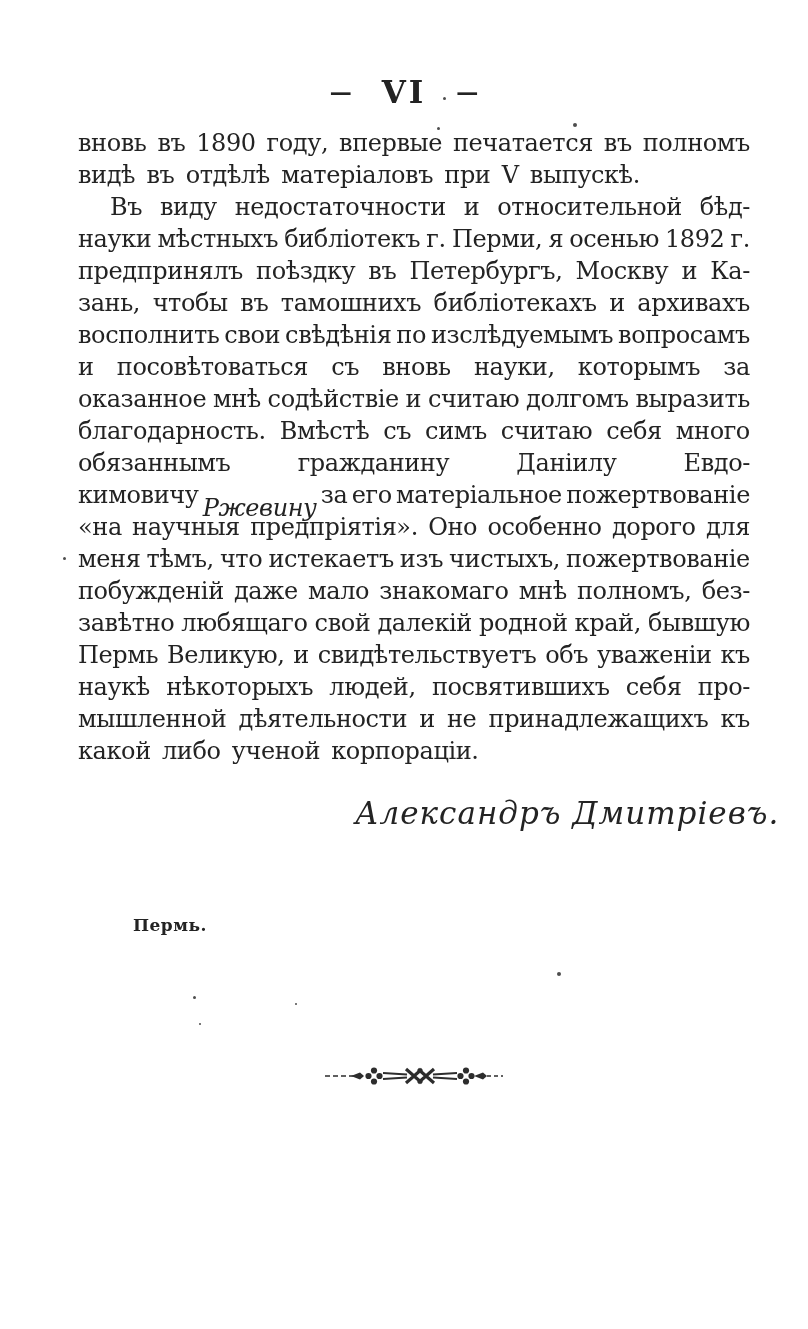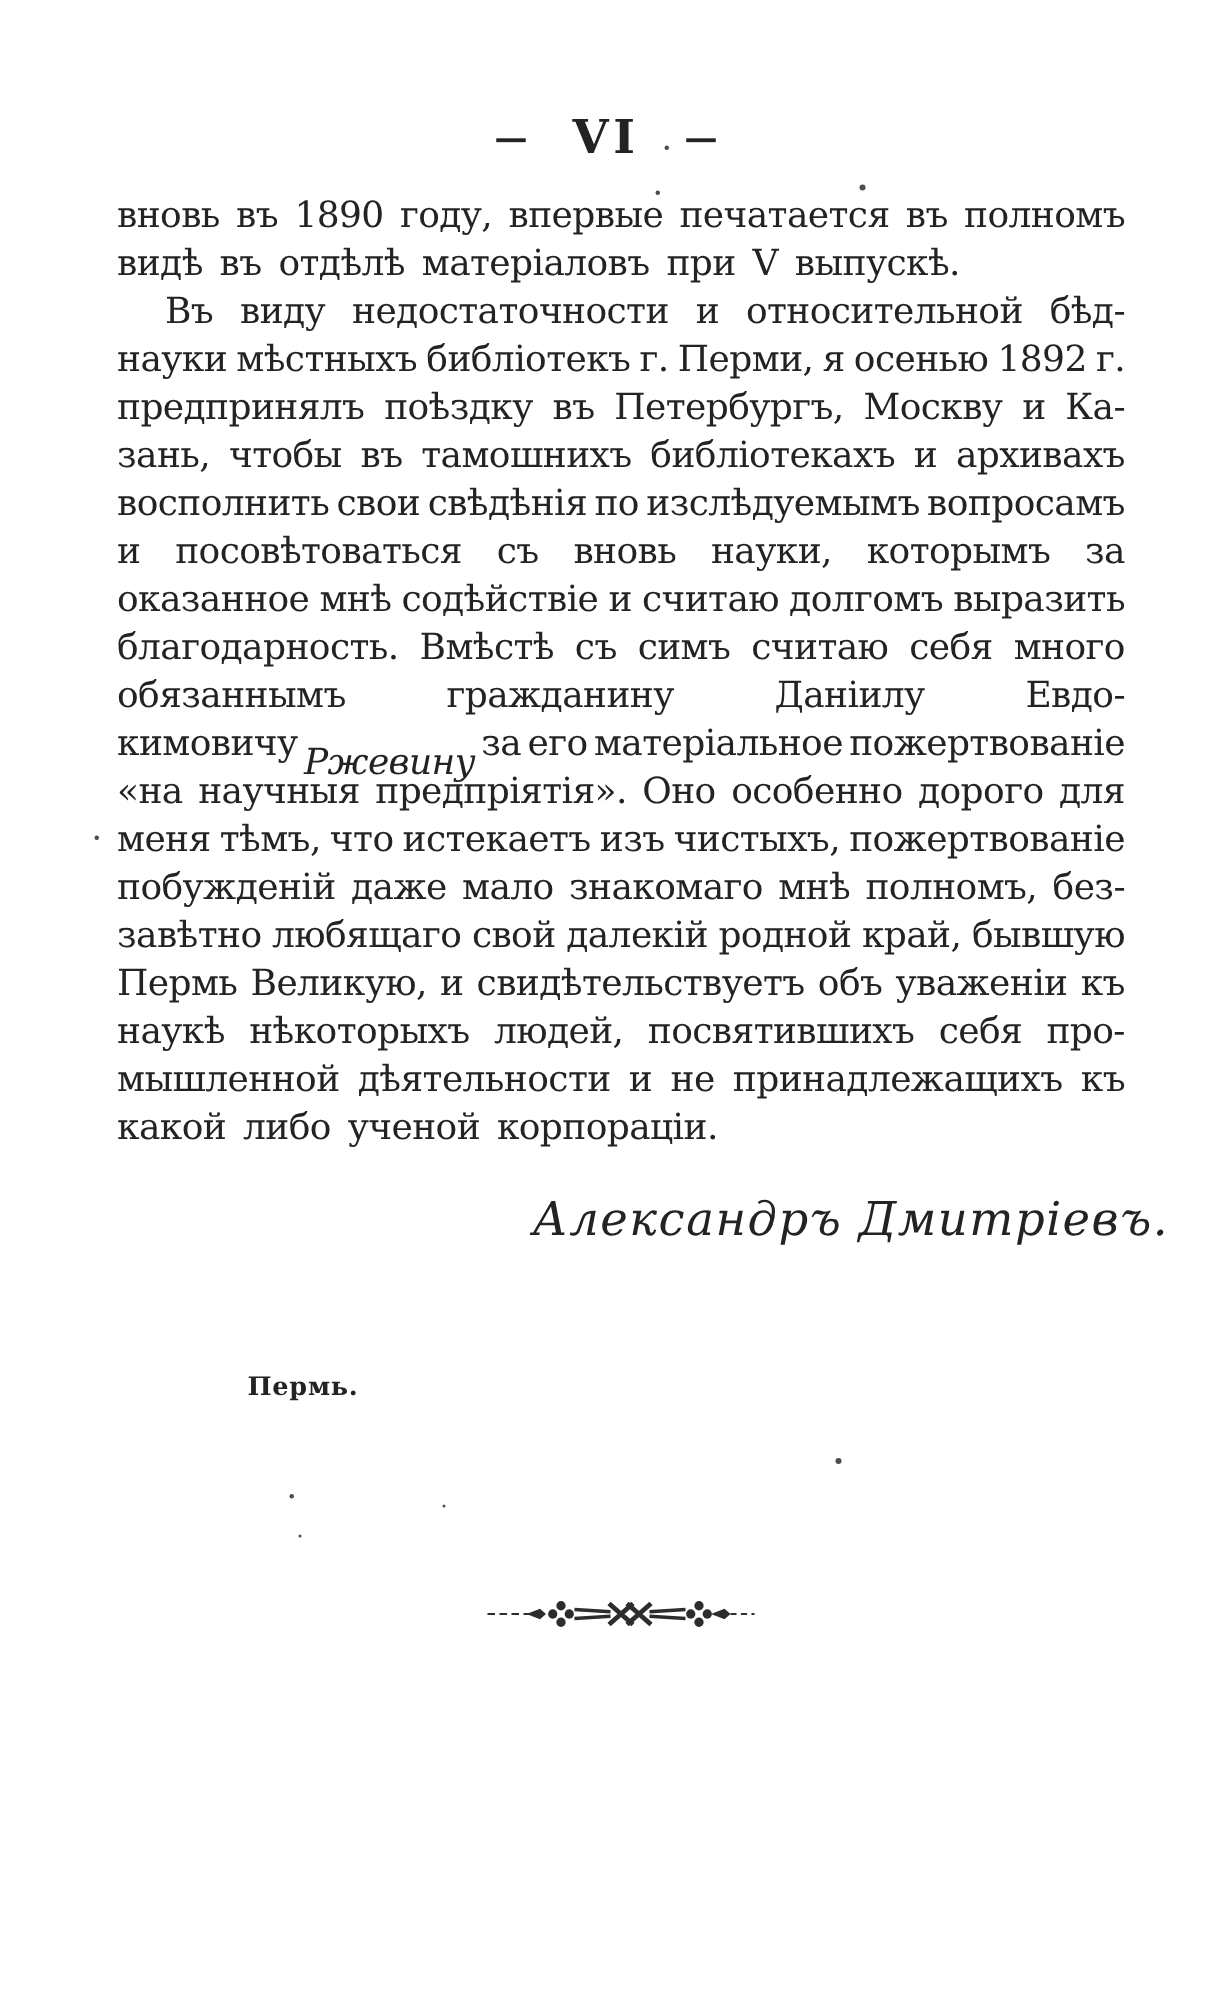--- a/index.html
+++ b/index.html
@@ -59,21 +59,21 @@
   }
   
   .colophon {
     position: absolute;
     left: 75px; top: 912px;
     font-size: 17px;
     font-weight: bold;
     line-height: 27px;
     letter-spacing: 0.5px;
   }
-  .colophon .place { margin-left: 90px; }
+  .colophon .place { margin-left: 58px; }
   
   .ornament {
     position: absolute;
     left: 324px; top: 1062px;
     width: 180px; height: 26px;
   }
   
   .speck {
     position: absolute;
     background: #4d4d4d;

